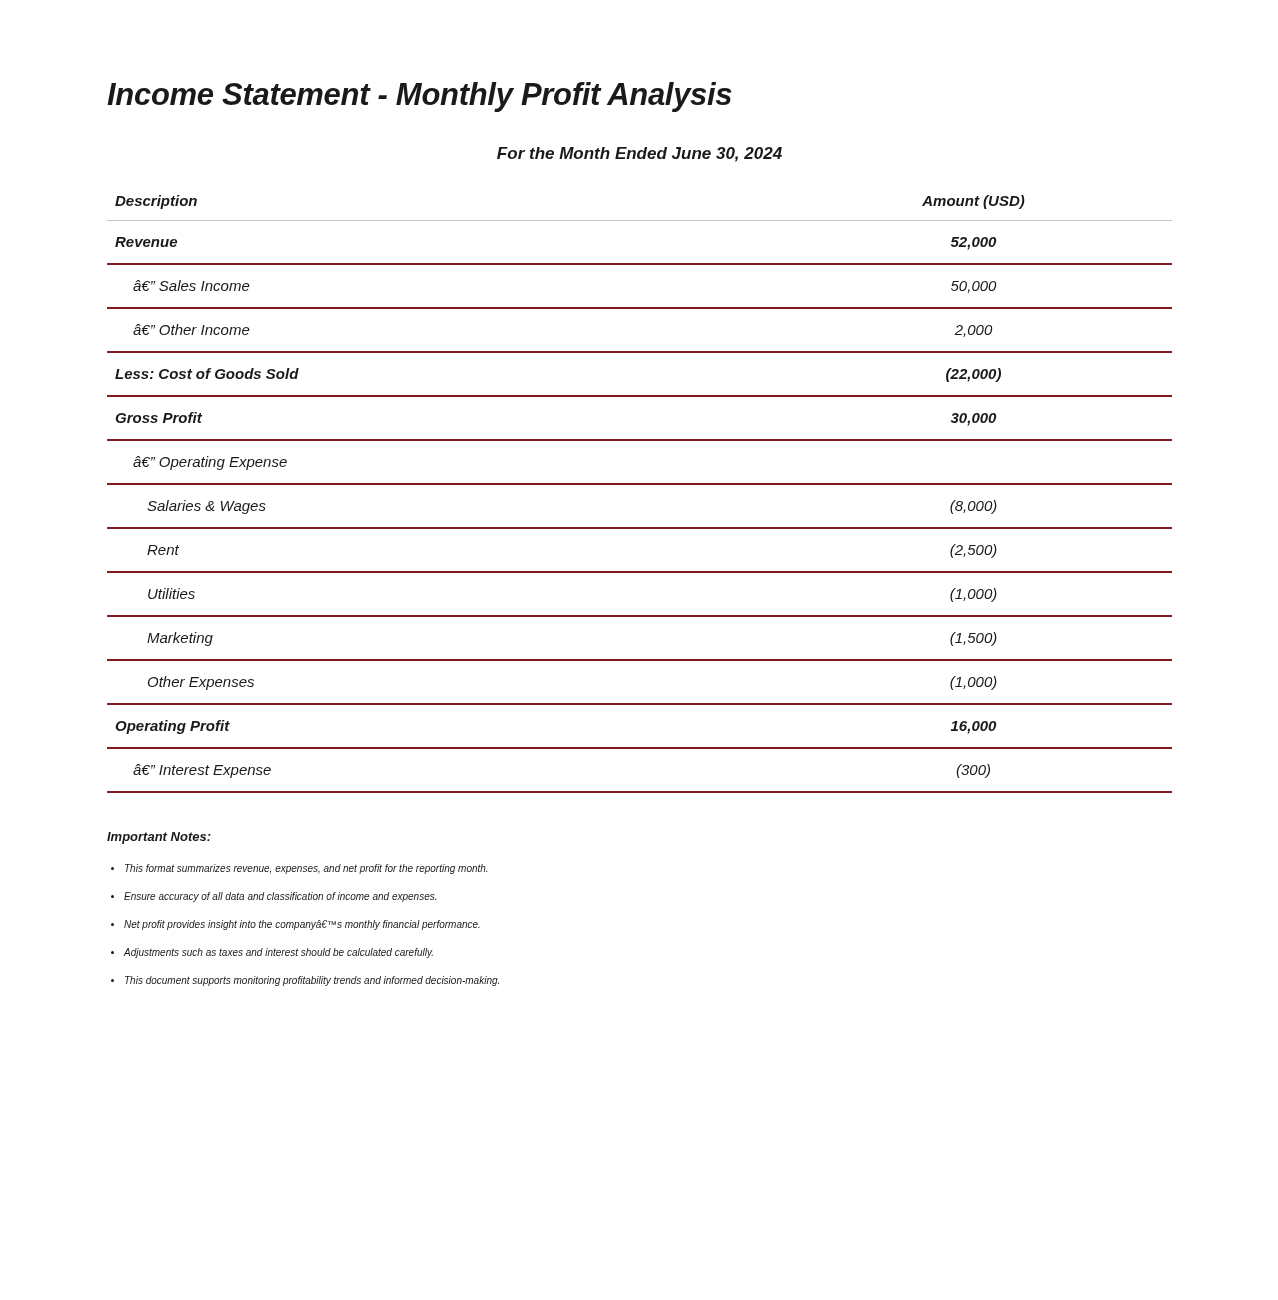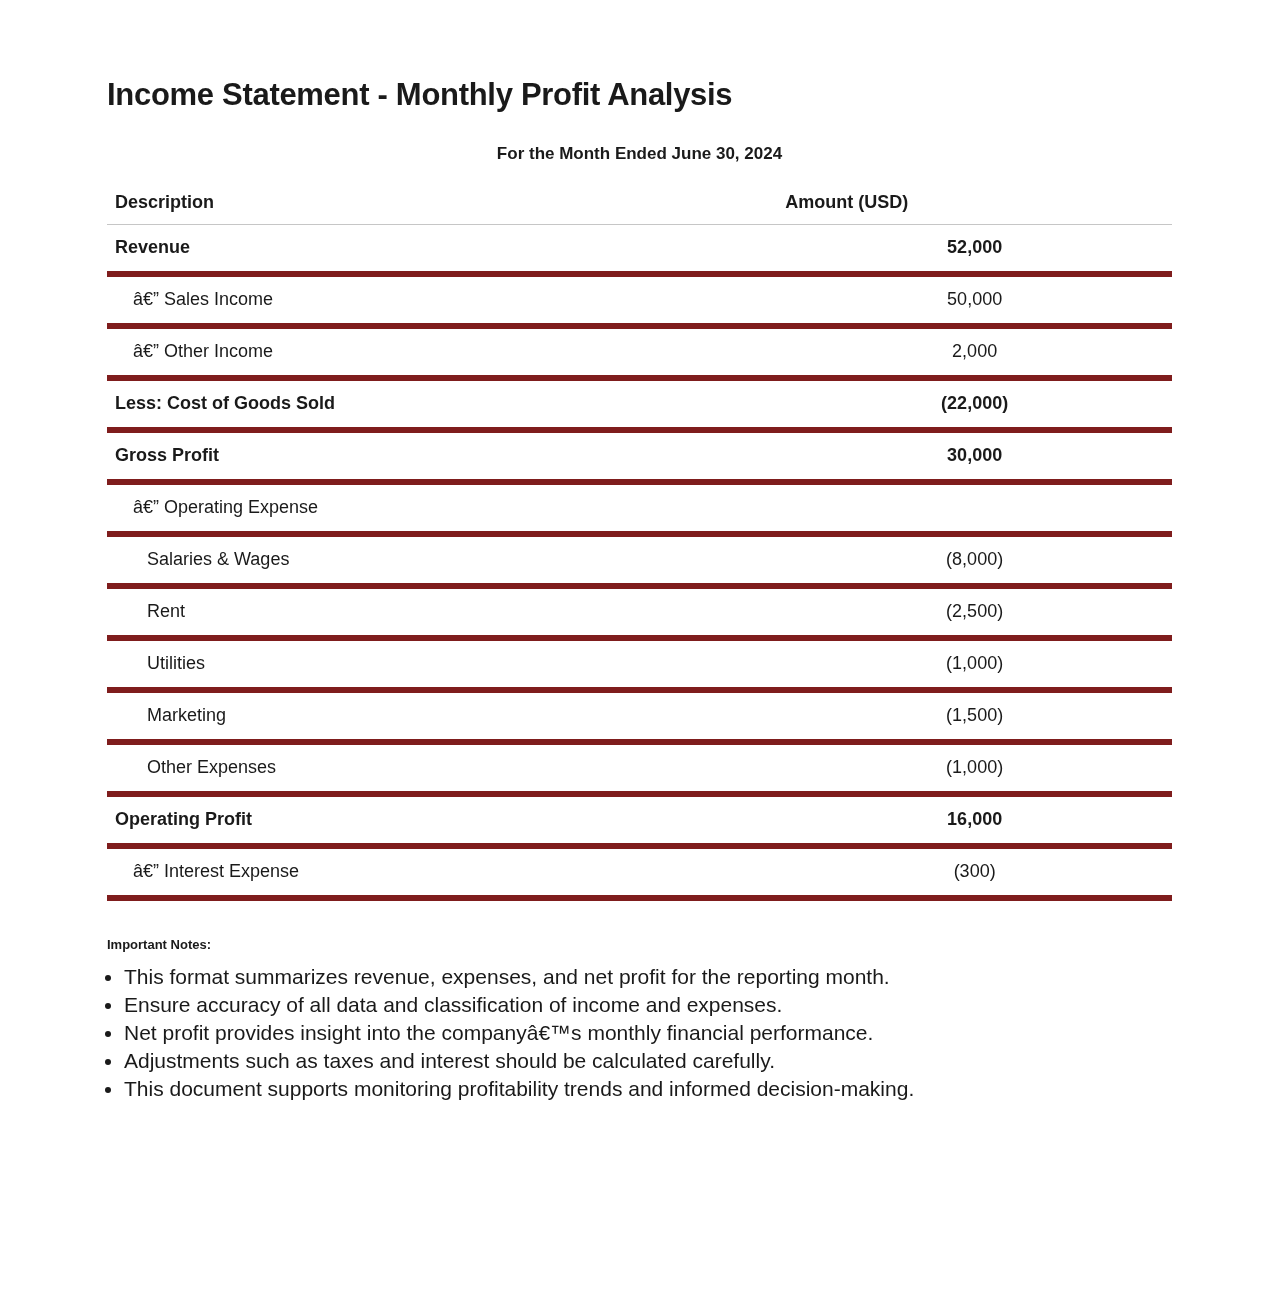--- a/index.html
+++ b/index.html
@@ -8,71 +8,72 @@
     padding: 0;
     background: #ffffff;
     color: #1a1a1a;
     font-family: "Liberation Sans", sans-serif;
   }
   .page {
     width: 1065px;
     margin-left: 107px;
     padding-top: 76px;
     padding-bottom: 120px;
+    font-style: italic;
   }
   .doc-title {
     font-size: 31px;
     font-weight: 700;
     letter-spacing: -0.3px;
     margin: 0 0 30px 0;
     line-height: 1.2;
   }
   .doc-subtitle {
     font-size: 17px;
     font-weight: 700;
     margin: 0 0 16px 0;
     line-height: 1.3;
     text-align: center;
   }
   table.income-table {
     width: 100%;
     border-collapse: collapse;
-    font-size: 18px;
+    font-size: 15px;
   }
   table.income-table th {
     text-align: left;
     font-weight: 700;
     padding: 11px 8px;
     border-bottom: 1px solid #c6c6c6;
     white-space: nowrap;
   }
   table.income-table th.amount-col {
-    text-align: left;
+    text-align: center;
   }
   table.income-table td {
     padding: 12px 8px 13px 8px;
-    border-bottom: 6px solid #7f1d1d;
+    border-bottom: 2px solid #7f1d1d;
     font-weight: 400;
   }
   table.income-table tr.bold td {
     font-weight: 700;
   }
   td.amount { text-align: center; white-space: nowrap; }
   td.desc.indent-1 { padding-left: 26px; }
   td.desc.indent-2 { padding-left: 40px; }
   .notes-heading {
     font-size: 13px;
     font-weight: 700;
     margin: 36px 0 0 0;
     line-height: 1.3;
   }
   ul.notes-list {
     margin: 15px 0 0 0;
     padding-left: 17px;
-    font-size: 21px;
+    font-size: 10px;
     list-style-type: disc;
   }
   ul.notes-list li {
     margin-bottom: 12px;
     line-height: 16px;
   }
 </style>
 </head>
 <body>
 

